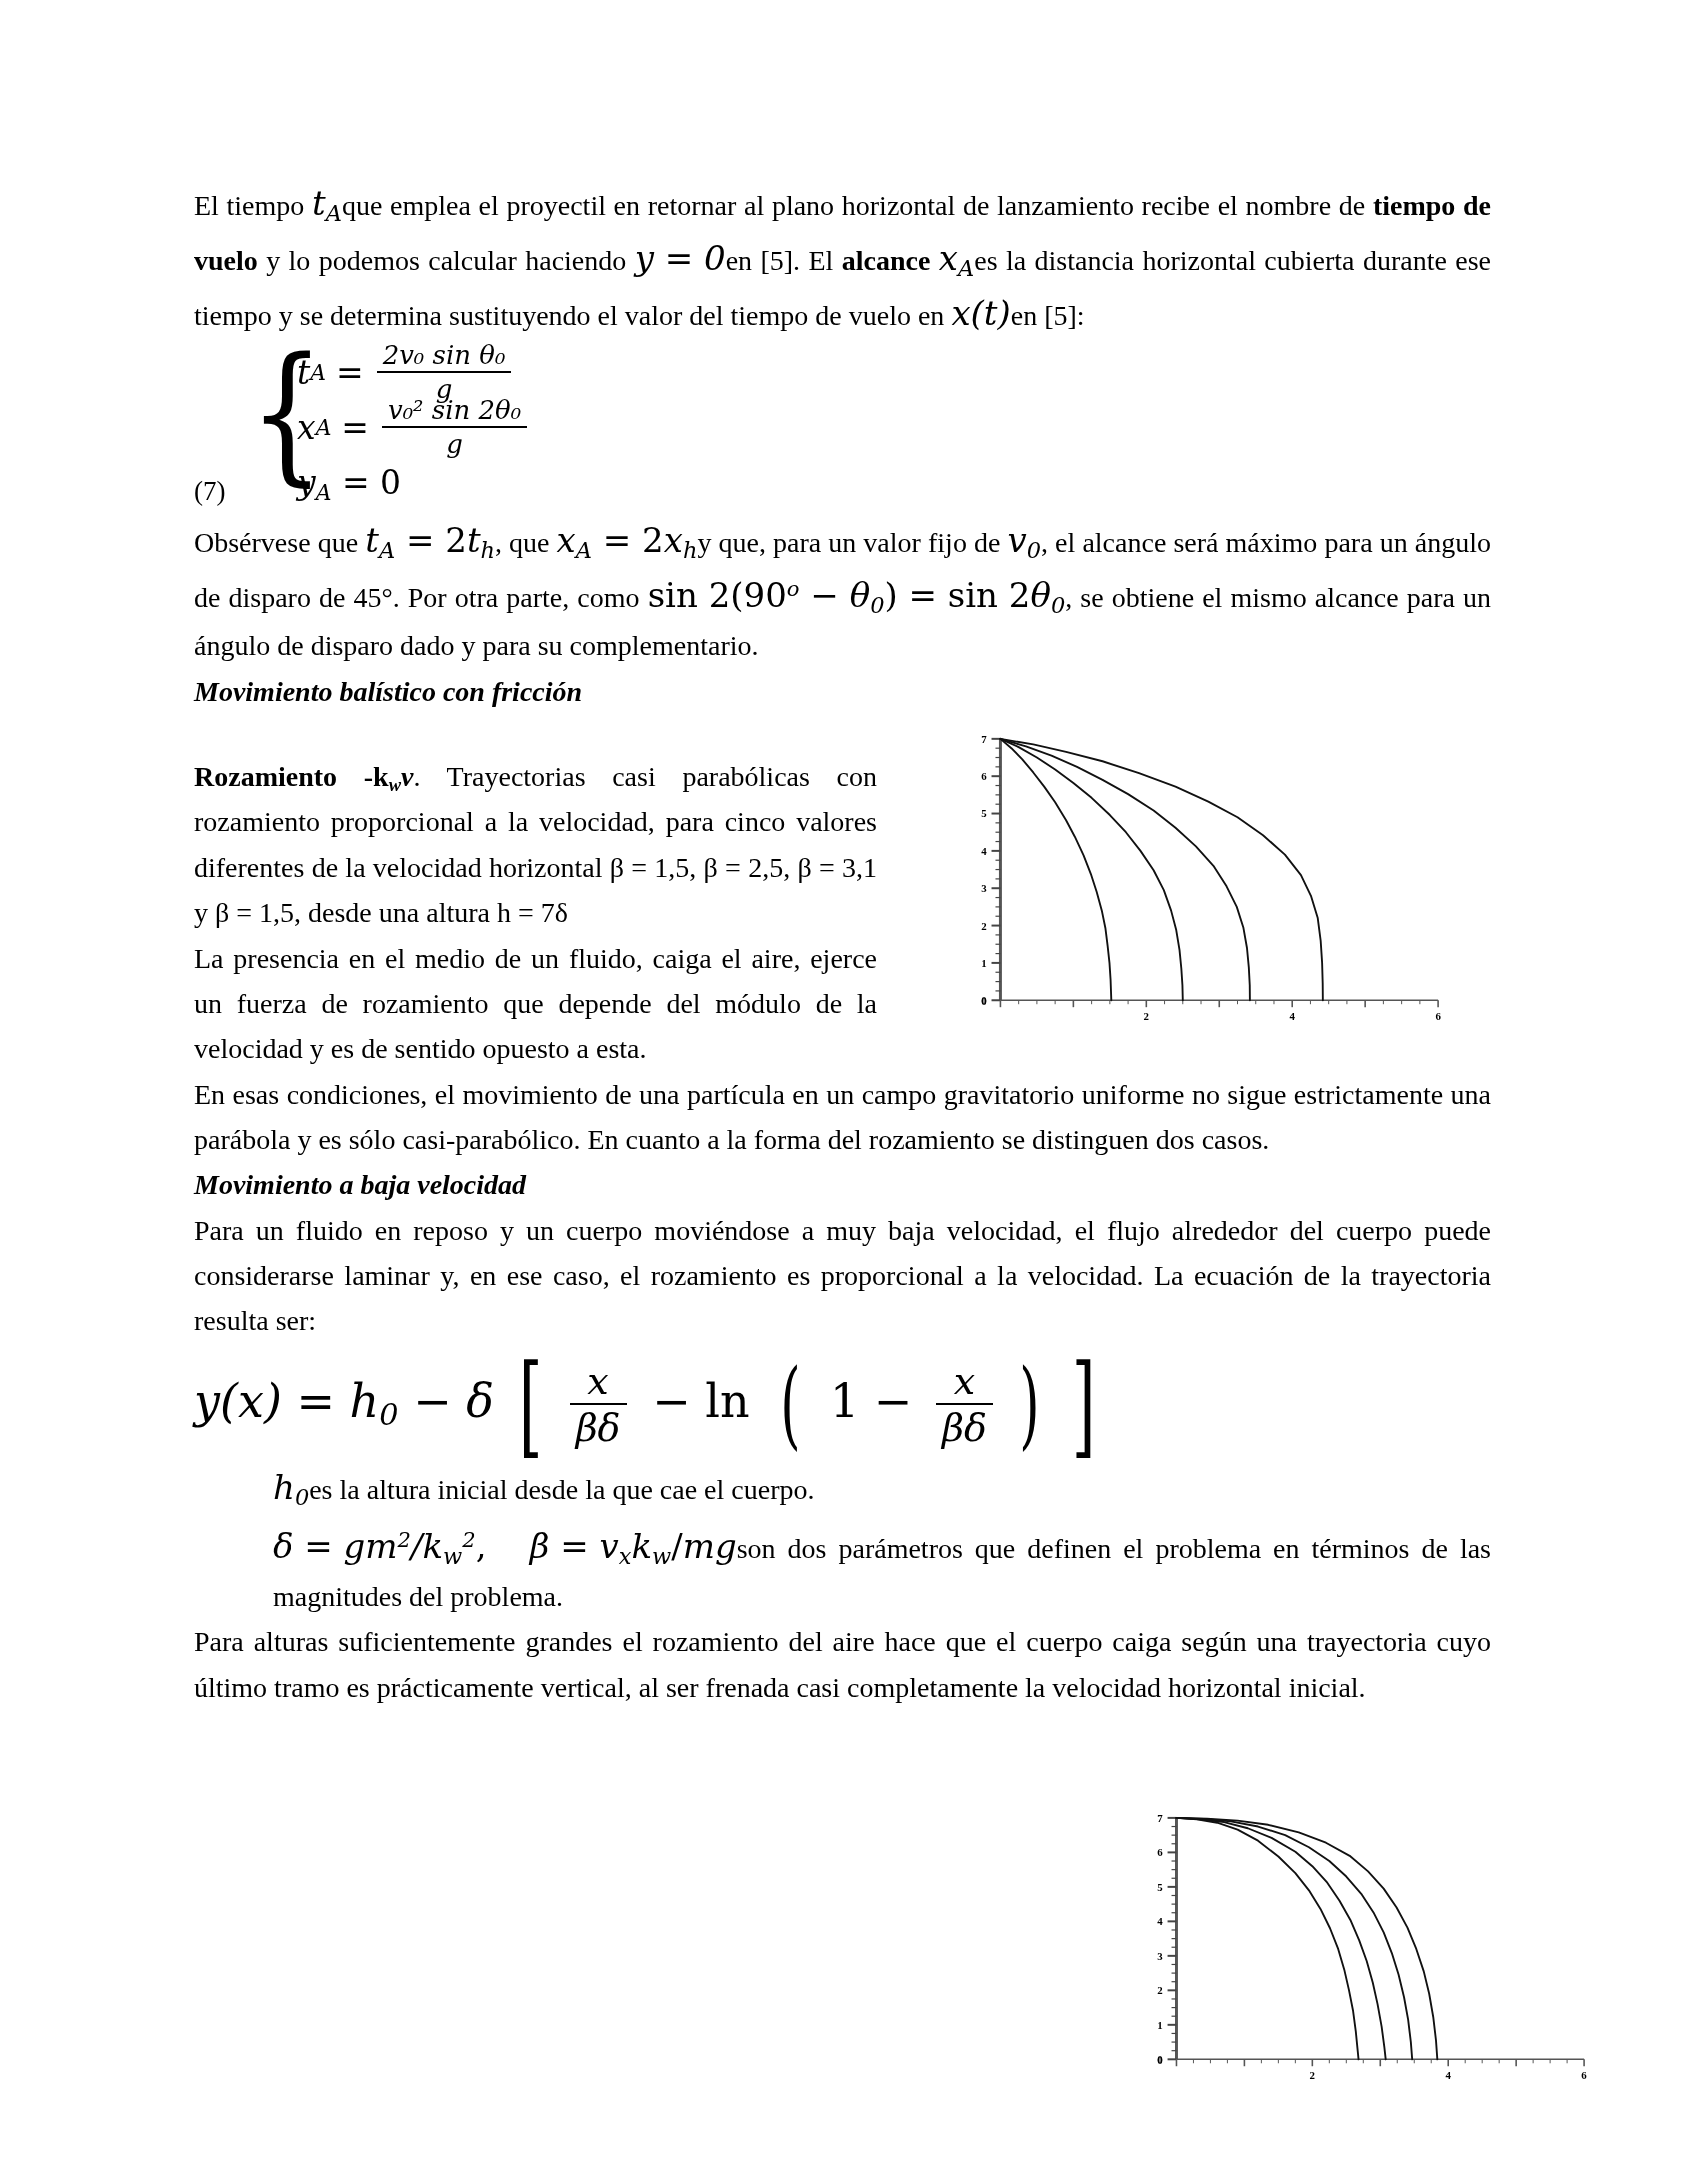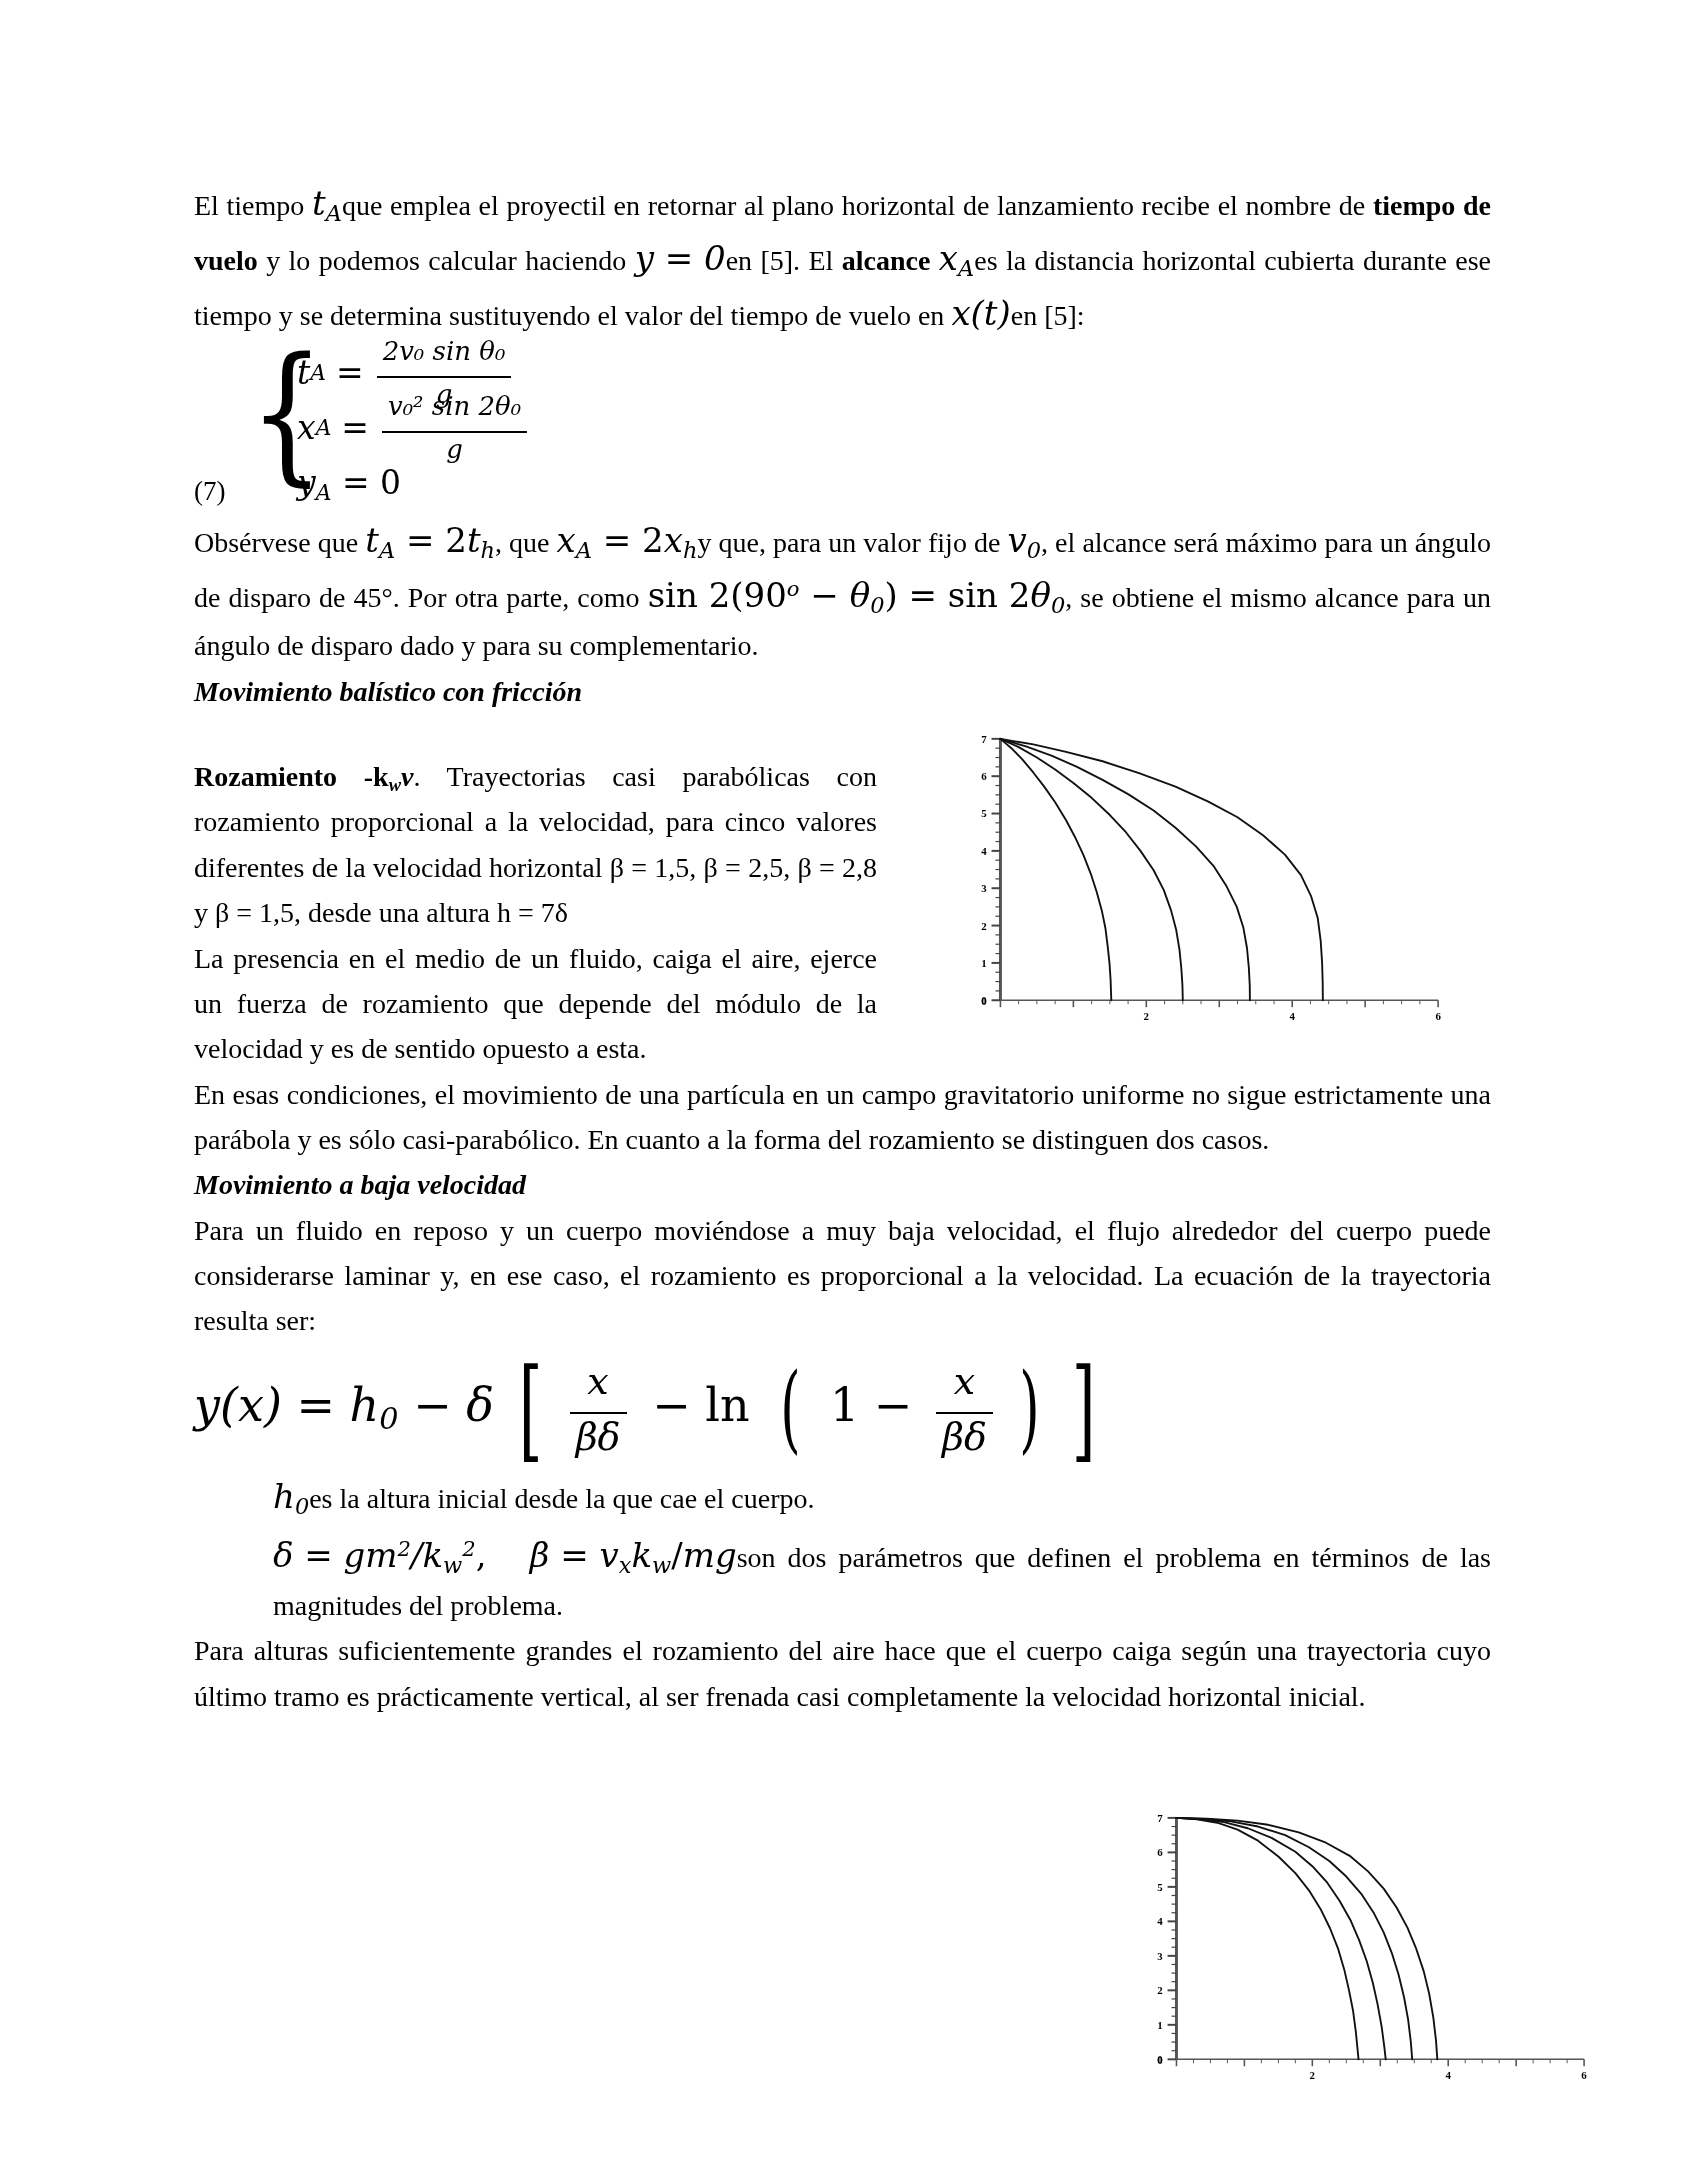--- a/index.html
+++ b/index.html
@@ -64,21 +64,21 @@
   .frac {
     display: inline-block;
     vertical-align: middle;
     text-align: center;
     font-style: italic;
     line-height: 1.12;
     margin: 0 3px;
   }
   .frac .num {
     display: block;
-    padding: 0 6px 10px 6px;
+    padding: 0 6px 1px 6px;
     border-bottom: 2px solid #000;
   }
   .frac .den {
     display: block;
     padding: 2px 6px 0 6px;
   }
 
   
   .eq7-wrap {
     position: relative;
@@ -208,21 +208,21 @@
     <p class="body-par">
       <span>Obsérvese que </span><span class="math-inline m-big">t<sub class="msub">A</sub> <span class="upr">= 2</span>t<sub class="msub">h</sub></span><span>, que </span><span class="math-inline m-big">x<sub class="msub">A</sub> <span class="upr">= 2</span>x<sub class="msub">h</sub></span><span>y que, para un valor fijo de </span><span class="math-inline m-big">v<sub class="msub">0</sub></span><span>, el alcance será máximo para un ángulo de disparo de 45°. Por otra parte, como </span><span class="math-inline m-big"><span class="upr">sin 2(90</span><sup class="msup upr">o</sup><span class="upr"> − </span>θ<sub class="msub">0</sub><span class="upr">) = sin 2</span>θ<sub class="msub">0</sub></span><span>, se obtiene el mismo alcance para un ángulo de disparo dado y para su complementario.</span>
     </p>
 
     <p class="body-par gap-lg">
       <b>Movimiento balístico con fricción</b>
     </p>
 
     <div class="gap-md" style="width:683px;">
       <p class="body-par">
-        <b><span>Rozamiento -k</span><sub class="msub" style="font-weight:bold;">w</sub><span style="font-style:italic;">v</span></b><span>. Trayectorias casi parabólicas con rozamiento proporcional a la velocidad, para cinco valores diferentes de la velocidad horizontal β = 1,5, β = 2,5, β = 2,8 y β = 1,5, desde una altura h = 7δ</span>
+        <b><span>Rozamiento -k</span><sub class="msub" style="font-weight:bold;">w</sub><span style="font-style:italic;">v</span></b><span>. Trayectorias casi parabólicas con rozamiento proporcional a la velocidad, para cinco valores diferentes de la velocidad horizontal β = 1,5, β = 2,5, β = 3,1 y β = 1,5, desde una altura h = 7δ</span>
       </p>
       <p class="body-par">La presencia en el medio de un fluido, caiga el aire, ejerce un fuerza de rozamiento que depende del módulo de la velocidad y es de sentido opuesto a esta.</p>
     </div>
 
     <p class="body-par">En esas condiciones, el movimiento de una partícula en un campo gravitatorio uniforme no sigue estrictamente una parábola y es sólo casi-parabólico. En cuanto a la forma del rozamiento se distinguen dos casos.</p>
 
     <p class="body-par gap-lg">
       <b>Movimiento a baja velocidad</b>
     </p>
 

